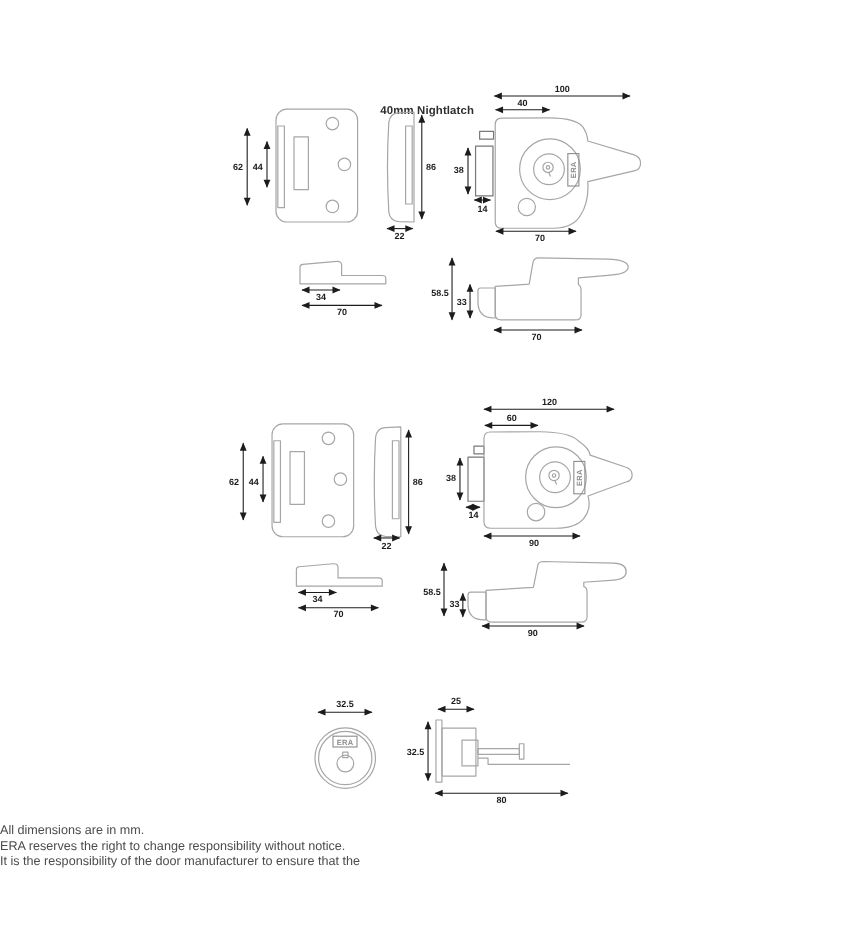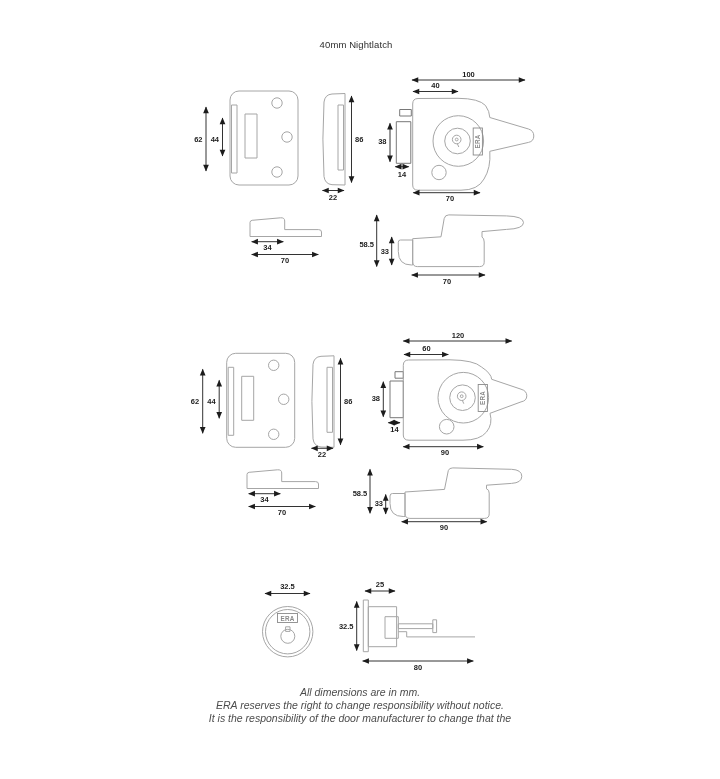--- a/index.html
+++ b/index.html
@@ -1,24 +1,24 @@
 <!DOCTYPE html>
 <html><head>
 <meta charset="utf-8">
 <style>
   html,body{margin:0;padding:0;background:#ffffff;}
   .page{position:relative;width:720px;height:779px;background:#ffffff;overflow:hidden;
         font-family:"Liberation Sans",sans-serif;}
   .sec-title{position:absolute;left:0;width:712px;text-align:center;font-size:9.5px;
-        color:#2e2e2e;font-weight:400;letter-spacing:0.1px;}
+        color:#2e2e2e;font-weight:700;letter-spacing:0.1px;margin-top:48px;}
   .t40{top:39px;}
   .t60{top:305px;}
   .drawing-svg{position:absolute;left:0;top:0;}
-  .footer{position:absolute;left:0;top:686px;width:720px;text-align:center;
-        font-size:10.5px;line-height:13px;color:#4c4c4c;font-style:italic;}
+  .footer{position:absolute;left:0;top:686px;width:720px;
+        font-size:10.5px;line-height:13px;color:#4c4c4c;}
   
   .s{fill:none;stroke:#a6a6a6;stroke-width:1;stroke-linejoin:round;}
   .s2{fill:none;stroke:#787878;stroke-width:1;stroke-linejoin:round;}
   .d{stroke:#1c1c1c;stroke-width:0.9;fill:none;}
   .dt{font-family:"Liberation Sans",sans-serif;font-size:7.5px;font-weight:bold;fill:#1c1c1c;}
   .logo-box{fill:none;stroke:#8a8a8a;stroke-width:0.9;}
   .logo-t{font-family:"Liberation Sans",sans-serif;font-size:6.3px;font-weight:bold;
         fill:#8a8a8a;letter-spacing:0.2px;}
 </style>
 </head>
@@ -204,16 +204,16 @@
       <line class="d" x1="356.7" y1="601.5" x2="356.7" y2="650.5" marker-start="url(#arr)" marker-end="url(#arr)"></line>
       <text class="dt" x="353.5" y="629" text-anchor="end">32.5</text>
       <line class="d" x1="362.7" y1="661" x2="473.3" y2="661" marker-start="url(#arr)" marker-end="url(#arr)"></line>
       <text class="dt" x="418" y="669.5" text-anchor="middle">80</text>
     </g>
   </svg>
 
   <div class="footer">
     <div>All dimensions are in mm.</div>
     <div>ERA reserves the right to change responsibility without notice.</div>
-    <div>It is the responsibility of the door manufacturer to change that the</div>
+    <div>It is the responsibility of the door manufacturer to ensure that the</div>
   </div>
 
 </div>
 
 </body></html>

